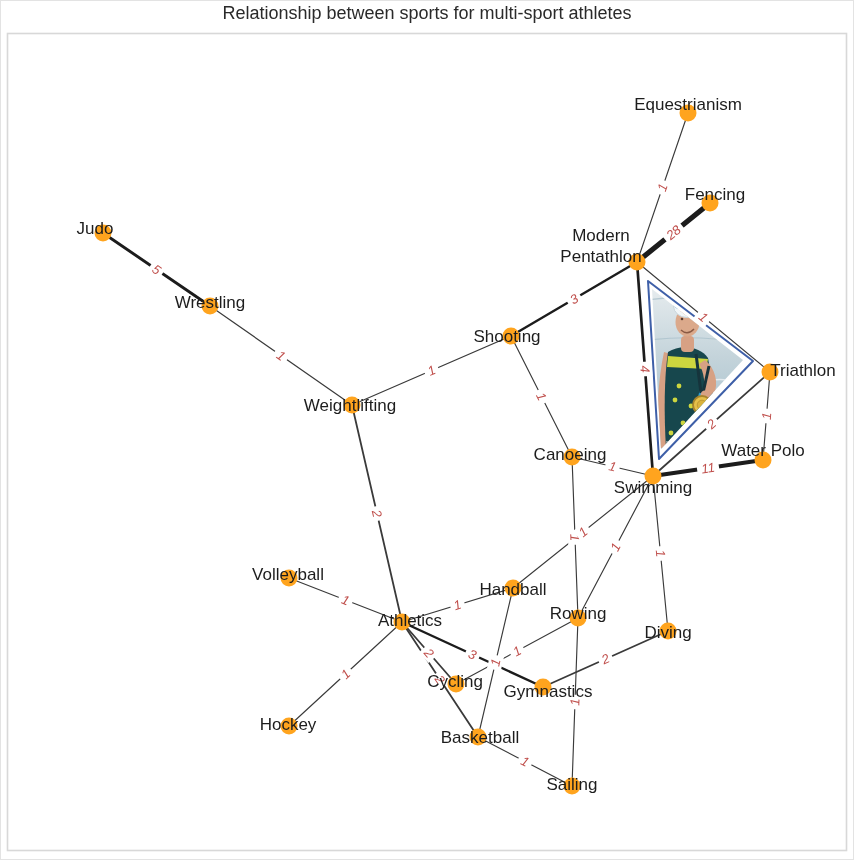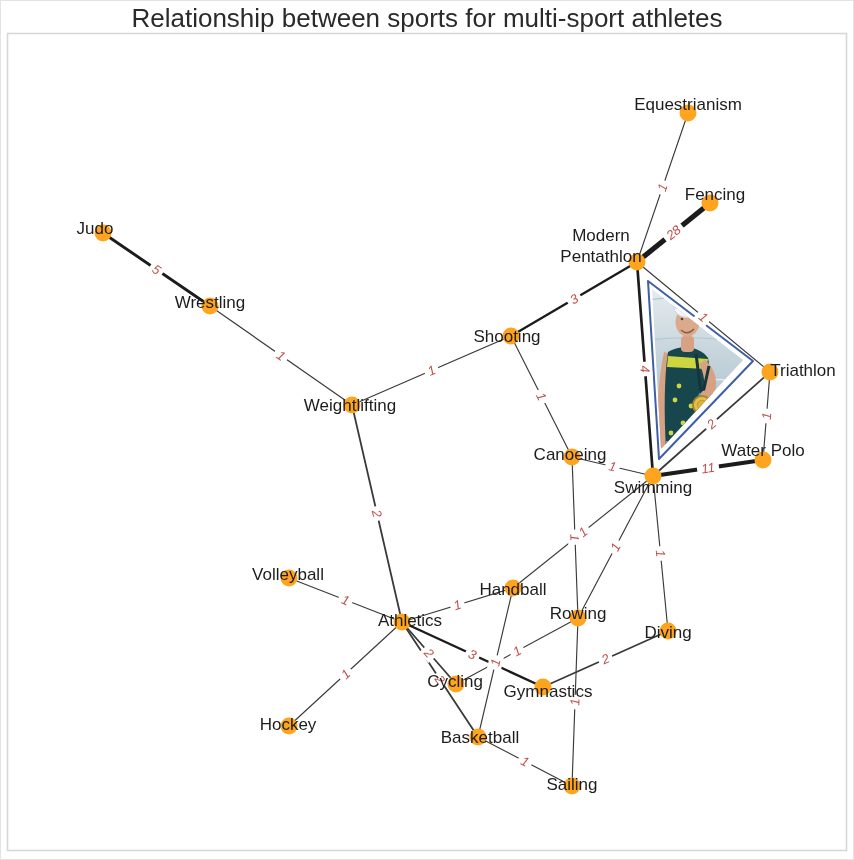--- a/index.html
+++ b/index.html
@@ -1,20 +1,20 @@
 <!DOCTYPE html>
 <html><head>
 <meta charset="utf-8">
 <style>
   html,body{margin:0;padding:0;background:#ffffff;}
   .figure{position:relative;width:854px;height:860px;background:#ffffff;
           font-family:"Liberation Sans","DejaVu Sans",sans-serif;overflow:hidden;
           box-shadow:inset 0 0 0 1px #e3e3e3;}
   .title{position:absolute;top:3px;left:0;right:0;text-align:center;
-         font-size:26px;color:#2a2a2a;letter-spacing:0px;}
+         font-size:18px;color:#2a2a2a;letter-spacing:0px;}
   svg text{font-family:"Liberation Sans","DejaVu Sans",sans-serif;}
 </style>
 </head>
 <body>
 
 <div class="figure">
   <div class="title">Relationship between sports for multi-sport athletes</div>
   <svg id="graph" width="854" height="860" viewBox="0 0 854 860">
     <defs>
       <linearGradient id="water" x1="0" y1="0" x2="0" y2="1">

